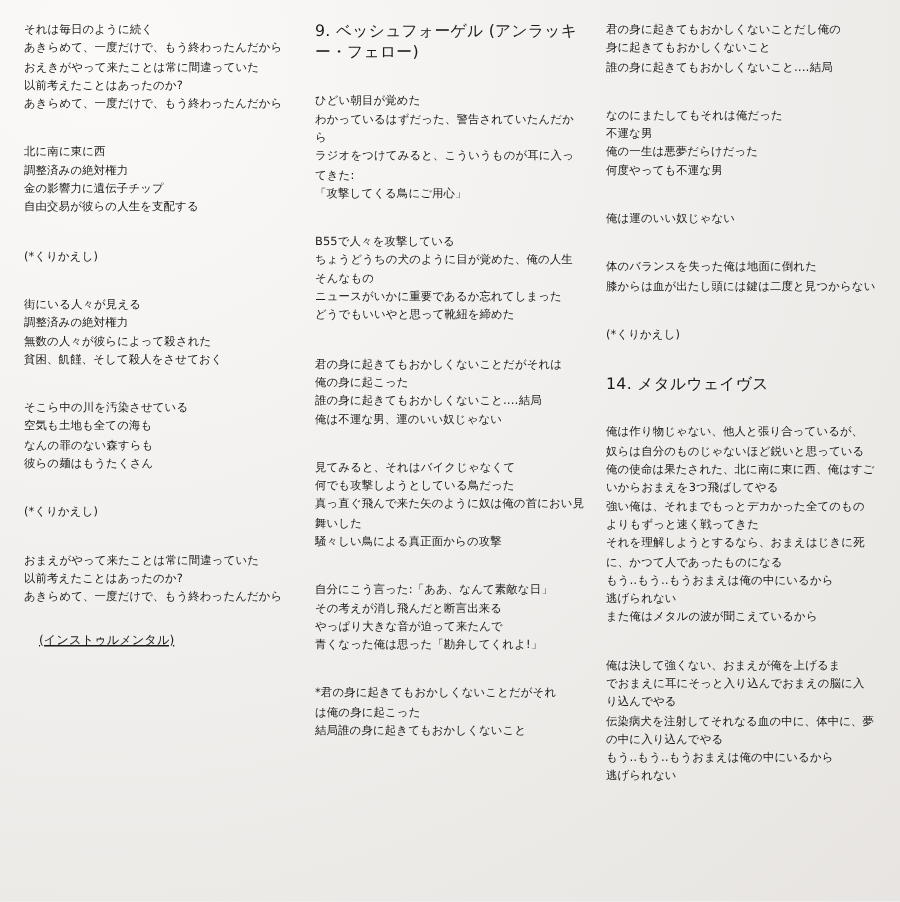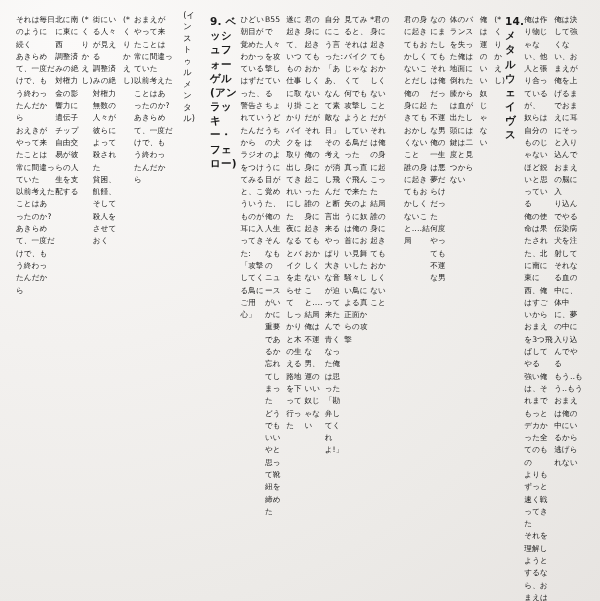--- a/index.html
+++ b/index.html
@@ -22,40 +22,41 @@
     display:flex;
     gap:14px;
     height:100%;
   }
   .col{
     flex:1 1 0;
     min-width:0;
   }
   .blk{margin-bottom:12px;}
   .song-title{
-    font-weight:bold;
+    font-weight:normal;
     font-size:10.5px;
     line-height:1.35;
     letter-spacing:0.2px;
     margin:0 0 7px 0;
   }
   .song-sub{
     font-size:8.2px;
     line-height:1.4;
     margin:-4px 0 7px 0;
     padding-left:10px;
+    text-decoration:underline;
   }
   .lyrics{
     font-size:7.6px;
     line-height:1.62;
     white-space:pre-wrap;
     margin:0 0 8px 0;
     letter-spacing:0.1px;
   }
-  .col-inner{display:flex;flex-direction:row;}
+  .col-inner{display:flex;flex-direction:column;}
 </style>
 </head>
 <body>
 
 <div id="sheet">
   <div class="cols">
 
     <div class="col col-inner">
       <div class="blk">
         <p class="lyrics">それは毎日のように続く
@@ -71,20 +72,26 @@
 自由交易が彼らの人生を支配する</p>
       </div>
       <div class="blk">
         <p class="lyrics">(*くりかえし)</p>
       </div>
       <div class="blk">
         <p class="lyrics">街にいる人々が見える
 調整済みの絶対権力
 無数の人々が彼らによって殺された
 貧困、飢饉、そして殺人をさせておく</p>
+      </div>
+      <div class="blk">
+        <p class="lyrics">そこら中の川を汚染させている
+空気も土地も全ての海も
+なんの罪のない森すらも
+彼らの麺はもうたくさん</p>
       </div>
       <div class="blk">
         <p class="lyrics">(*くりかえし)</p>
       </div>
       <div class="blk">
         <p class="lyrics">おまえがやって来たことは常に間違っていた
 以前考えたことはあったのか?
 あきらめて、一度だけで、もう終わったんだから</p>
       </div>
       <div class="blk">
@@ -103,42 +110,36 @@
 「攻撃してくる鳥にご用心」</p>
       </div>
       <div class="blk">
         <p class="lyrics">B55で人々を攻撃している
 ちょうどうちの犬のように目が覚めた、俺の人生
 そんなもの
 ニュースがいかに重要であるか忘れてしまった
 どうでもいいやと思って靴紐を締めた</p>
       </div>
       <div class="blk">
-        <p class="lyrics">遂に起きて、いつもの仕事に取り掛かり
-バイクを取り出してきれいにした
-夜になるとバイクを走らせて
-しっかりと木の生える路地を下って行った</p>
-      </div>
-      <div class="blk">
         <p class="lyrics">君の身に起きてもおかしくないことだがそれは
 俺の身に起こった
 誰の身に起きてもおかしくないこと‥‥結局
 俺は不運な男、運のいい奴じゃない</p>
       </div>
       <div class="blk">
+        <p class="lyrics">見てみると、それはバイクじゃなくて
+何でも攻撃しようとしている鳥だった
+真っ直ぐ飛んで来た矢のように奴は俺の首におい見舞いした
+騒々しい鳥による真正面からの攻撃</p>
+      </div>
+      <div class="blk">
         <p class="lyrics">自分にこう言った:「ああ、なんて素敵な日」
 その考えが消し飛んだと断言出来る
 やっぱり大きな音が迫って来たんで
 青くなった俺は思った「勘弁してくれよ!」</p>
-      </div>
-      <div class="blk">
-        <p class="lyrics">見てみると、それはバイクじゃなくて
-何でも攻撃しようとしている鳥だった
-真っ直ぐ飛んで来た矢のように奴は俺の首におい見舞いした
-騒々しい鳥による真正面からの攻撃</p>
       </div>
       <div class="blk">
         <p class="lyrics">*君の身に起きてもおかしくないことだがそれ
 は俺の身に起こった
 結局誰の身に起きてもおかしくないこと</p>
       </div>
     </div>
 
     <div class="col col-inner">
       <div class="blk">
@@ -146,25 +147,25 @@
 身に起きてもおかしくないこと
 誰の身に起きてもおかしくないこと‥‥結局</p>
       </div>
       <div class="blk">
         <p class="lyrics">なのにまたしてもそれは俺だった
 不運な男
 俺の一生は悪夢だらけだった
 何度やっても不運な男</p>
       </div>
       <div class="blk">
+        <p class="lyrics">俺は運のいい奴じゃない</p>
+      </div>
+      <div class="blk">
         <p class="lyrics">体のバランスを失った俺は地面に倒れた
 膝からは血が出たし頭には鍵は二度と見つからない</p>
-      </div>
-      <div class="blk">
-        <p class="lyrics">俺は運のいい奴じゃない</p>
       </div>
       <div class="blk">
         <p class="lyrics">(*くりかえし)</p>
       </div>
       <div class="blk">
         <h2 class="song-title">14. メタルウェイヴス</h2>
       </div>
       <div class="blk">
         <p class="lyrics">俺は作り物じゃない、他人と張り合っているが、
 奴らは自分のものじゃないほど鋭いと思っている

